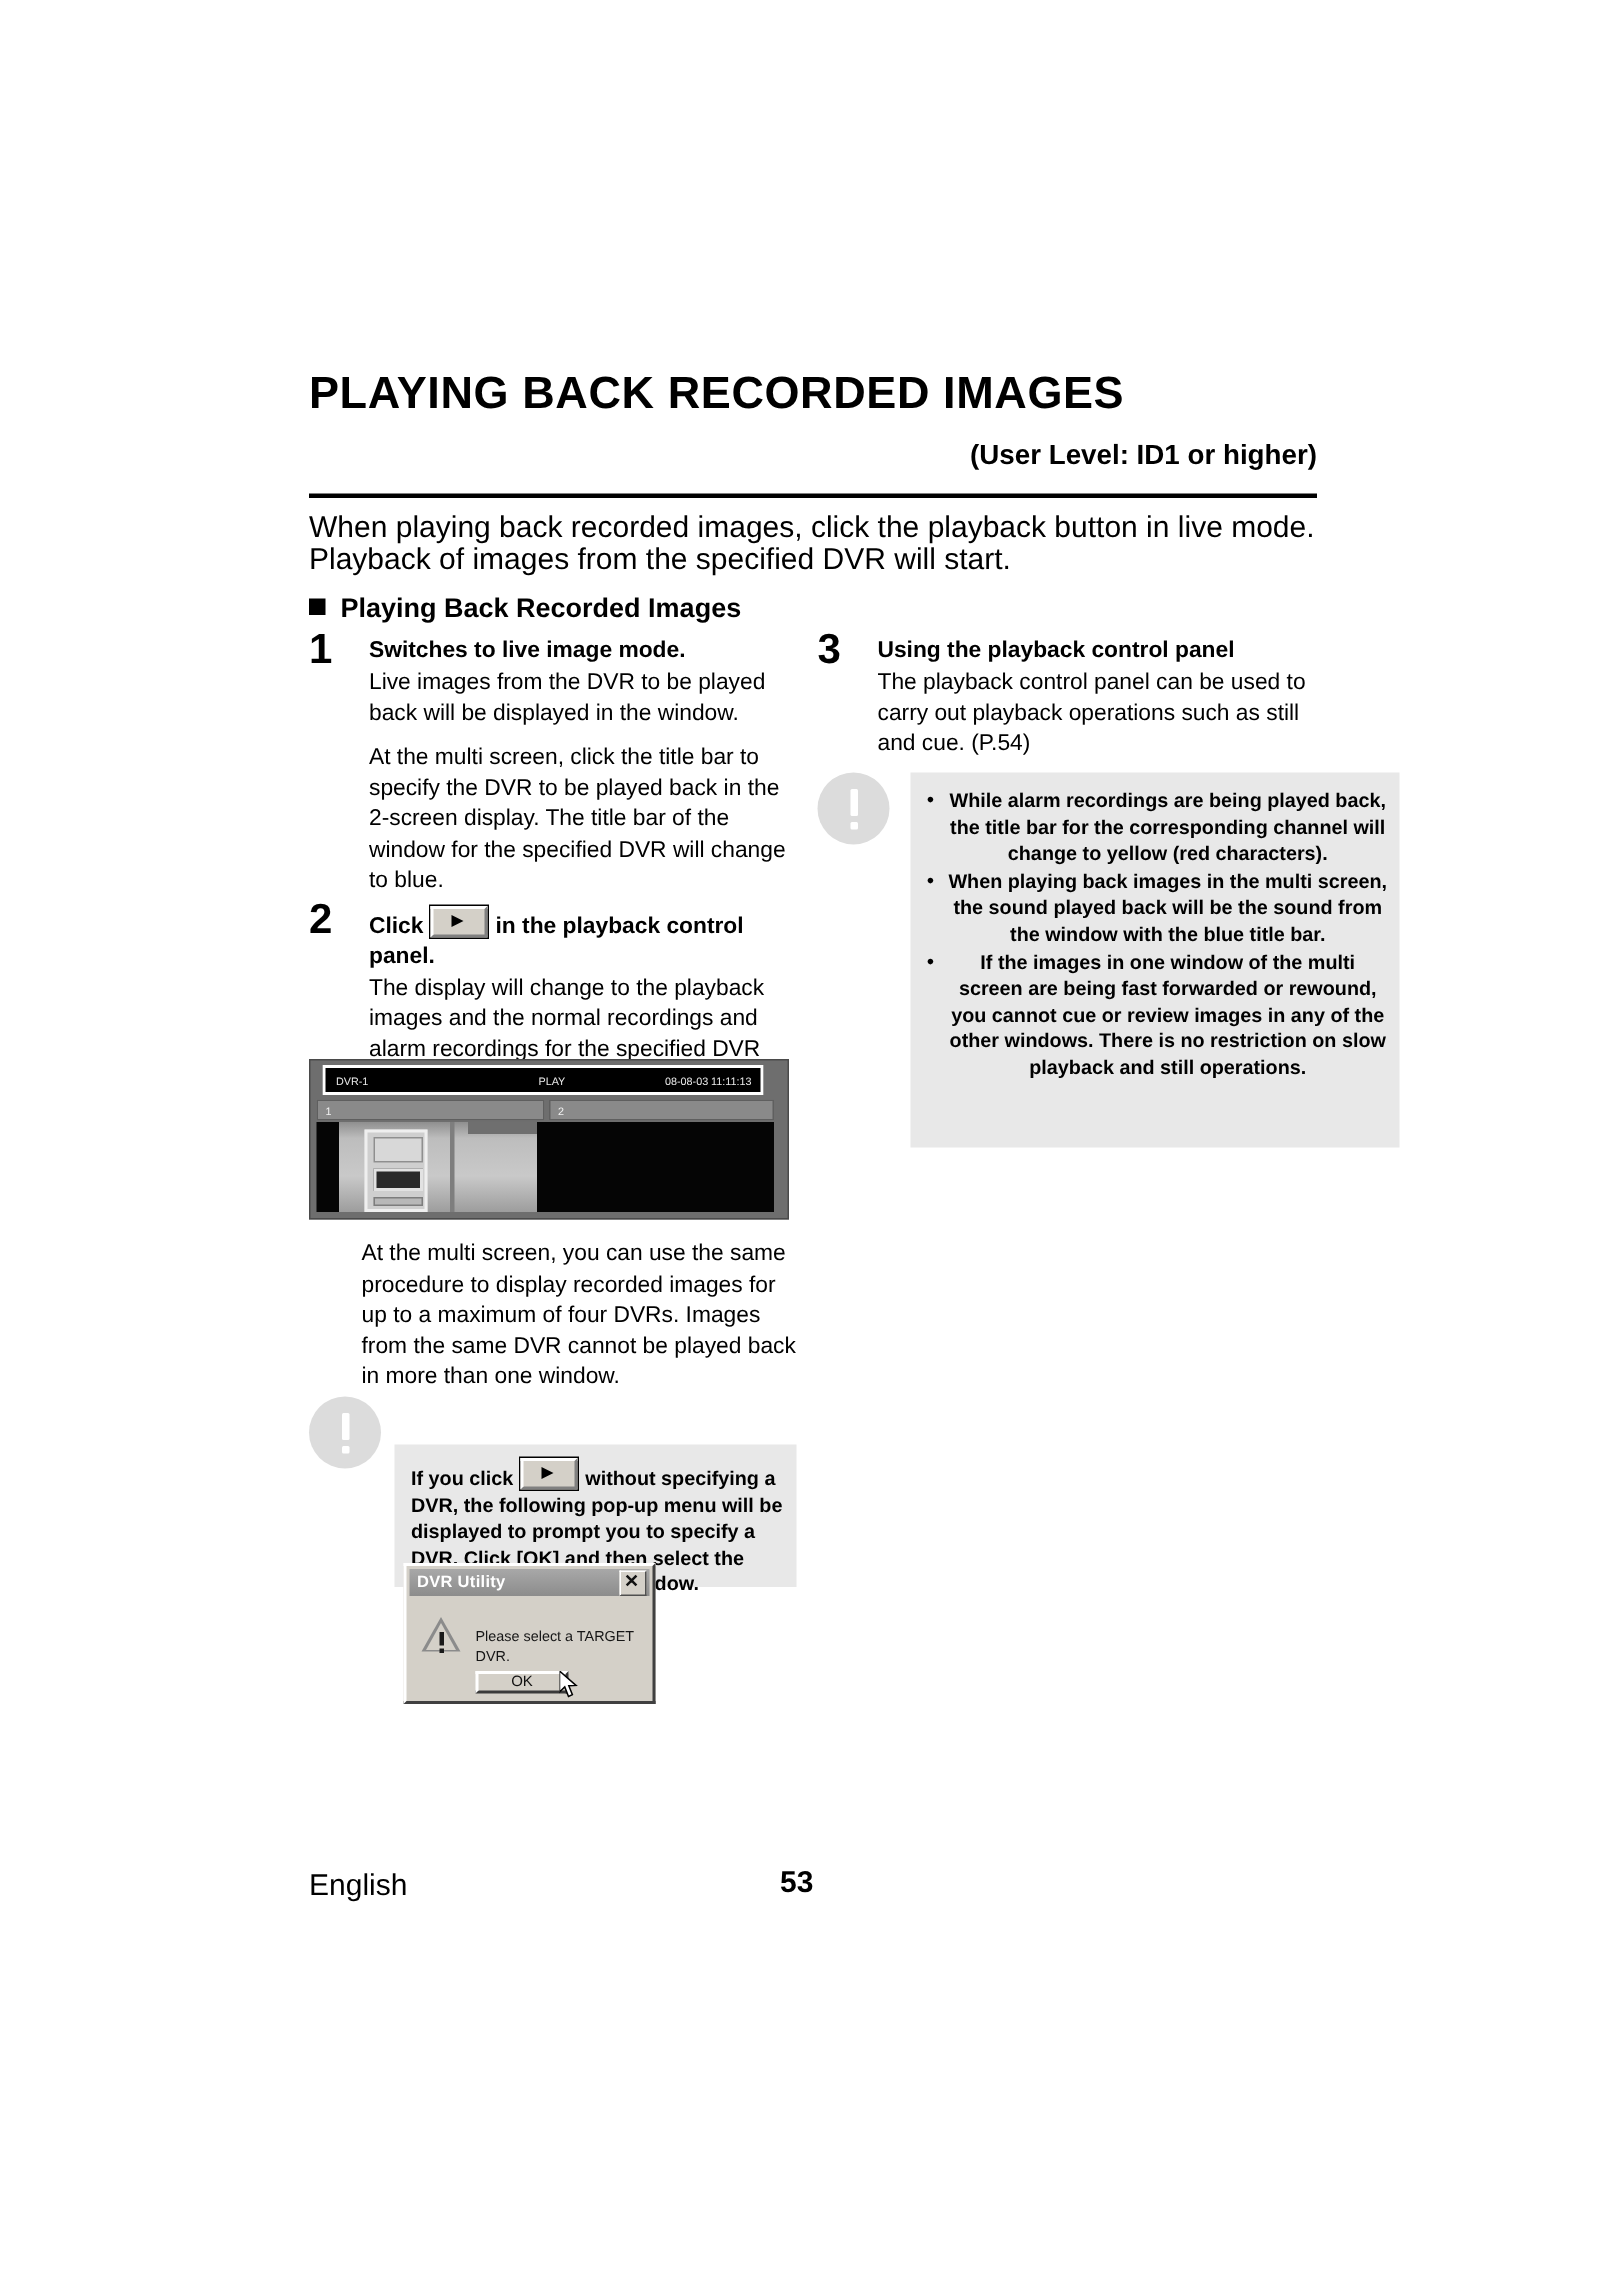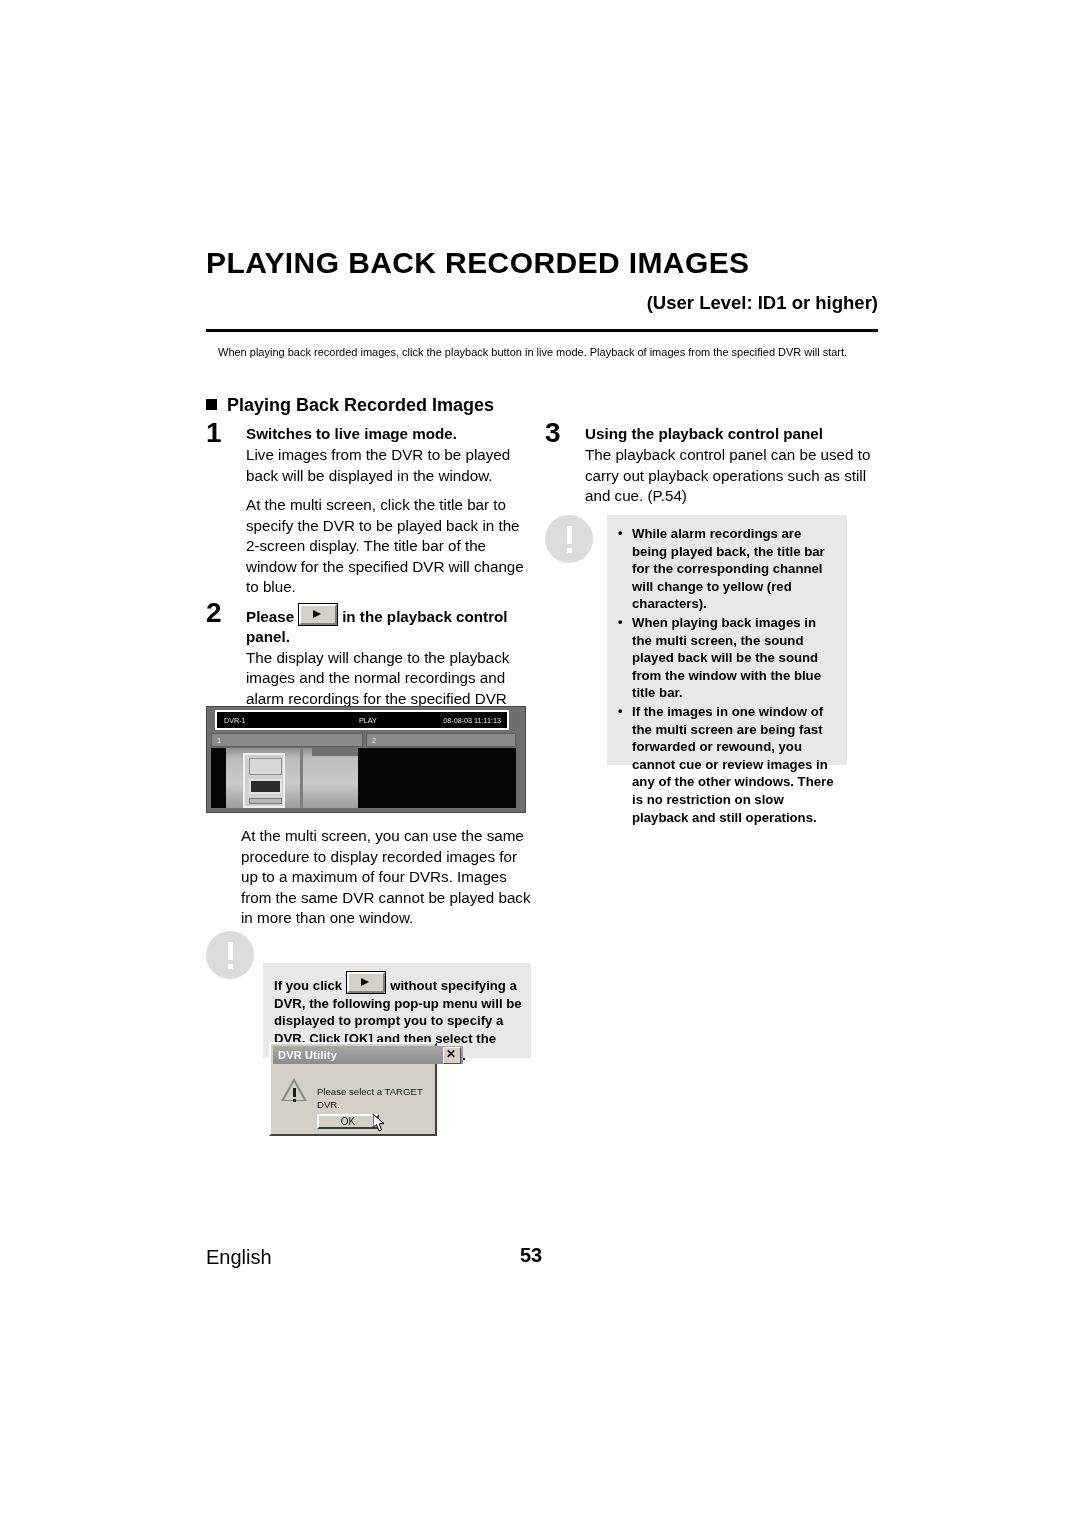--- a/index.html
+++ b/index.html
@@ -48,24 +48,24 @@
     position: absolute;
     left: 206px;
     top: 329px;
     width: 672px;
     height: 3px;
     background: #000;
   }
 
   .intro {
     position: absolute;
-    left: 218px;
+    left: 206px;
     top: 342px;
     width: 672px;
-    font-size: 11px;
+    font-size: 20px;
     line-height: 21px;
   }
 
   .section-head {
     position: absolute;
     left: 206px;
     top: 394px;
     width: 672px;
     font-size: 18px;
     font-weight: bold;
@@ -320,40 +320,39 @@
     top: -1px;
     font-size: 13px;
   }
 
   
   .note-left { left: 206px; top: 931px; width: 325px; height: 95px; }
   .note-left .note-box { left: 57px; top: 0; width: 268px; height: 95px; padding: 9px 8px 0 11px; margin-top: 32px; }
 
   
   .note-right { left: 545px; top: 515px; width: 333px; height: 250px; }
-  .note-right .note-box { left: 62px; top: 0; width: 240px; height: 250px; padding: 10px 8px 0 10px; }
+  .note-right .note-box { left: 62px; top: 0; width: 326px; height: 250px; padding: 10px 8px 0 10px; text-align: center; }
 
   
   .dialog {
     position: absolute;
     left: 269px;
     top: 1042px;
     width: 168px;
     height: 94px;
     background: #d4d0c8;
     border: 2px solid;
     border-color: #ffffff #404040 #404040 #ffffff;
     box-sizing: border-box;
   }
   .dlg-title {
     position: absolute;
     left: 2px; top: 2px;
     width: 160px; height: 18px;
     background: linear-gradient(180deg,#a8a8a8 0%,#8c8c8c 100%);
-    padding-left: 30px;
   }
   .dlg-title-text {
     position: absolute;
     left: 5px; top: 2px;
     font-size: 11px;
     font-weight: bold;
     color: #ffffff;
     line-height: 14px;
     letter-spacing: 0.2px;
   }
@@ -478,21 +477,21 @@
     <div class="step">
       <div class="step-num">1</div>
       <div class="step-title">Switches to live image mode.</div>
       <div class="step-body">Live images from the DVR to be played back will be displayed in the window.</div>
       <div class="step-body">At the multi screen, click the title bar to specify the DVR to be played back in the 2-screen display. The title bar of the window for the specified DVR will change to blue.</div>
     </div>
 
     <div class="step">
       <div class="step-num">2</div>
       <div class="step-title">
-        <span>Please</span><span class="play-btn"></span><span>in the playback control panel.</span>
+        <span>Click</span><span class="play-btn"></span><span>in the playback control panel.</span>
       </div>
       <div class="step-body">The display will change to the playback images and the normal recordings and alarm recordings for the specified DVR will be played back in order. The image mode display in the title bar will also change from “LIVE” to “PLAY”.</div>
     </div>
 
   </div>
 
   <div class="dvr-shot">
     <div class="dvr-titlebar">
       <span class="dvr-t-name">DVR-1</span>
       <span class="dvr-t-mode">PLAY</span>

